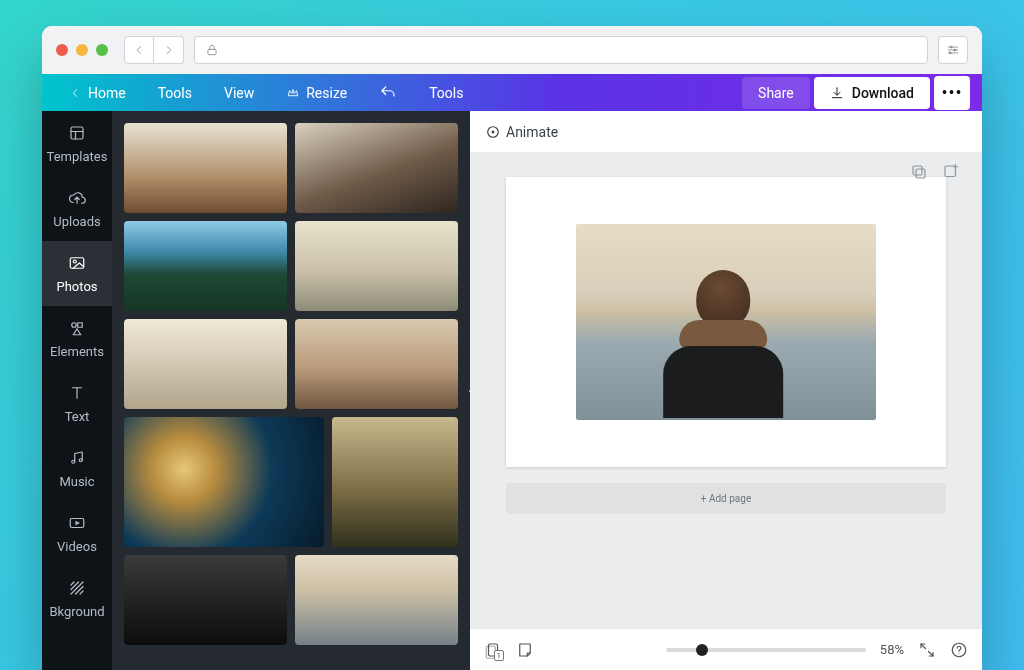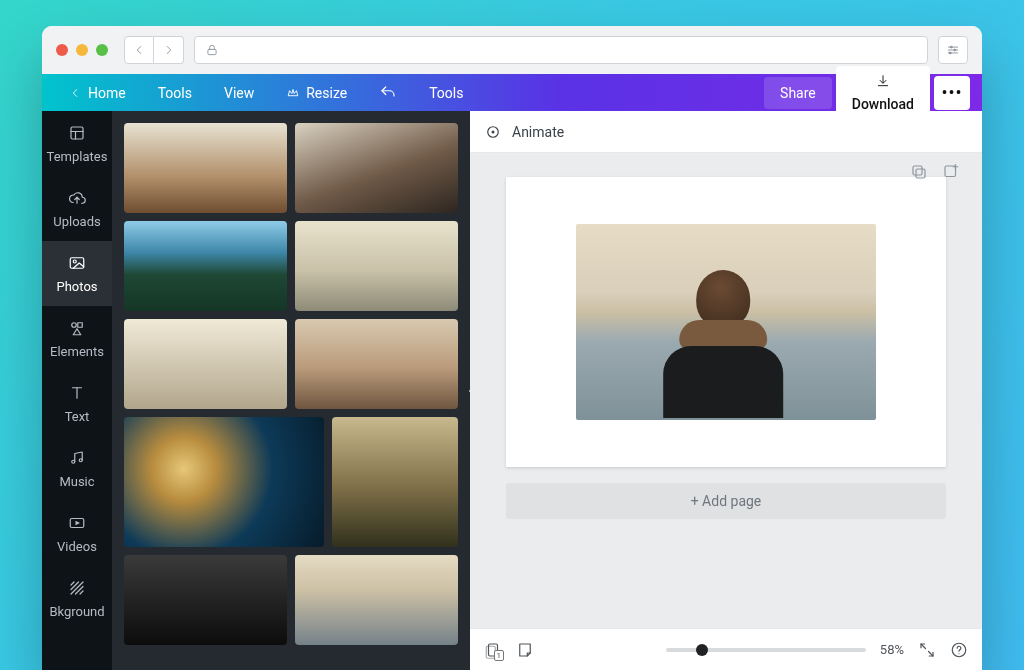--- a/index.html
+++ b/index.html
@@ -79,21 +79,21 @@
     padding:6px 14px; border-radius:4px; cursor:pointer;
   }
   .app-item .chev{opacity:.9}
   .app-spacer{flex:1}
   .share-btn{
     background: rgba(255,255,255,.15);
     padding:8px 16px;border-radius:4px;
   }
   .dl-btn{
     background:#fff;color:#111;display:flex;align-items:center;gap:8px;
-    padding:8px 16px;border-radius:4px;font-weight:500;flex-direction:column;
+    padding:8px 16px;border-radius:4px;font-weight:500;
   }
   .more-btn{
     background:#fff;color:#111;width:36px;height:34px;border-radius:4px;
     display:flex;align-items:center;justify-content:center;font-size:18px;letter-spacing:1px;
   }
   
   .app-body{flex:1;display:flex;min-height:0;}
   
   .rail{
     width:70px;background:var(--dark-1);display:flex;flex-direction:column;
@@ -121,21 +121,21 @@
   .collapse-handle{
     position:absolute;right:-12px;top:50%;transform:translateY(-50%);
     width:22px;height:70px;background:var(--dark-3);
     border-radius:0 30px 30px 0;display:flex;align-items:center;justify-content:center;
     color:#cfd4d9;font-size:10px;
   }
   
   .canvas-area{flex:1;display:flex;flex-direction:column;min-width:0;}
   .context-bar{
     height:42px;border-bottom:1px solid #e6e8ea;
-    display:flex;align-items:center;padding:0 14px;gap:10px;color:#3b4249;font-size:14px;
+    display:flex;align-items:center;padding:0 14px;gap:4px;color:#3b4249;font-size:14px;
   }
   .stage{
     flex:1;background:#ebecee;position:relative;padding:24px 50px 16px;overflow:auto;
     display:flex;flex-direction:column;align-items:center;
   }
   .stage-actions{
     position:absolute;top:10px;right:22px;display:flex;gap:14px;color:var(--gray-9);
   }
   .page{
     width:440px;height:290px;background:#fff;box-shadow:0 1px 3px rgba(0,0,0,.15);
@@ -159,21 +159,21 @@
   .silhouette .scarf{
     width:88px;height:30px;background:#7a5a3e;border-radius:40px 40px 20px 20px;
     margin:-8px auto 0;
   }
   .silhouette .body{
     width:120px;height:72px;background:#1a1c1d;border-radius:28px 28px 0 0;
     margin:-4px auto 0;
   }
   .add-page{
     margin-top:16px;width:440px;background:#e0e1e3;color:#6f767d;
-    text-align:center;padding:10px 0;border-radius:3px;font-size:14px;
+    text-align:center;padding:10px 0;border-radius:3px;font-size:10px;
   }
   .bottom-bar{
     height:42px;border-top:1px solid #e6e8ea;background:#fff;
     display:flex;align-items:center;padding:0 14px;gap:14px;color:#50565c;font-size:13px;
   }
   .bb-spacer{flex:1}
   .slider{
     width:200px;height:4px;background:#d8dbde;border-radius:2px;position:relative;
   }
   .slider-knob{

